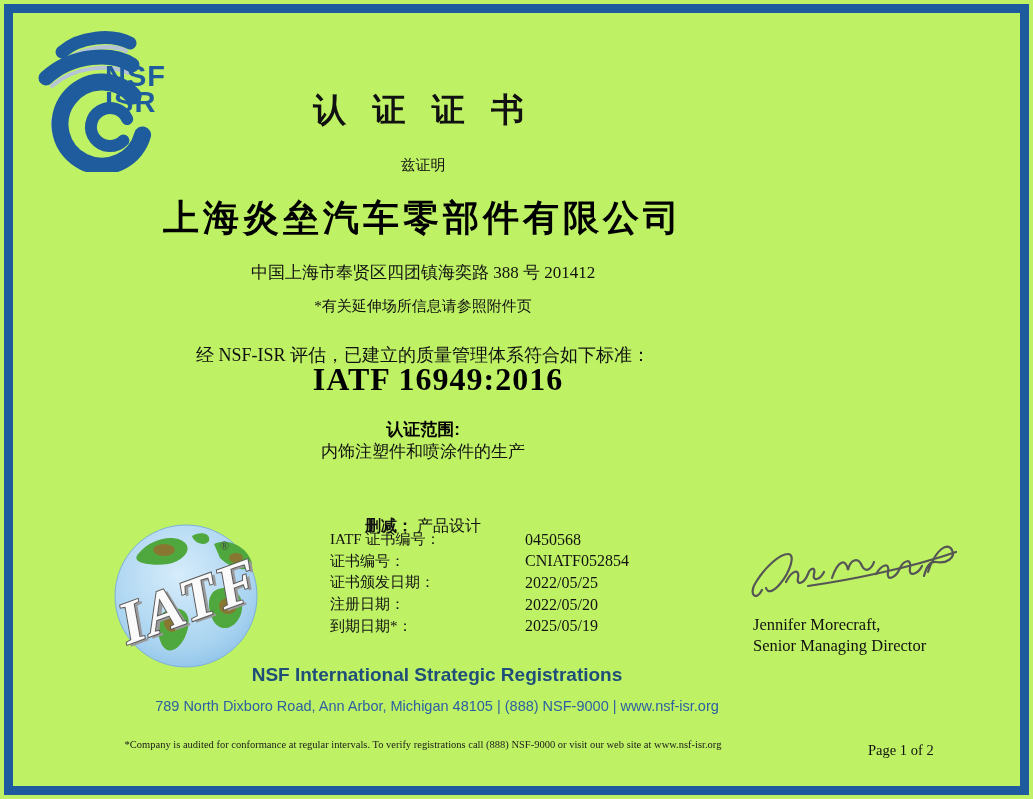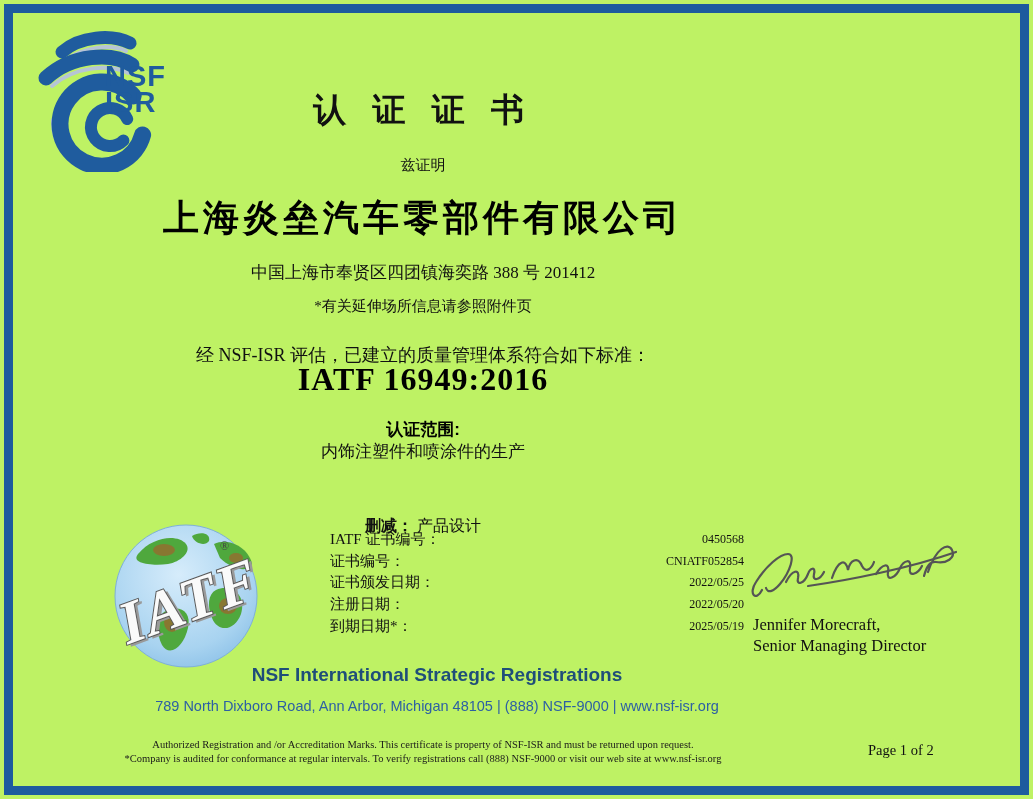--- a/index.html
+++ b/index.html
@@ -15,29 +15,29 @@
   .frame{position:absolute;left:4px;top:4px;right:4px;bottom:4px;border:9px solid var(--border-blue);pointer-events:none;}
   .abs{position:absolute;}
   .ctr{left:0;width:846px;text-align:center;}
   .sans{font-family:"Liberation Sans","DejaVu Sans",sans-serif;padding-left:28px;}
   .title{top:88px;font-size:33px;font-weight:bold;letter-spacing:9px;color:var(--text-black);}
   .certify{top:156px;font-size:15px;color:var(--text-black);}
   .company{top:194px;font-size:36px;font-weight:bold;letter-spacing:4px;color:#000;}
   .address{top:261px;font-size:17px;color:var(--text-black);}
   .ext-note{top:297px;font-size:15px;color:var(--text-black);}
   .assess{top:343px;font-size:18px;color:var(--text-black);}
-  .standard{top:361px;font-size:32px;font-weight:bold;letter-spacing:1px;color:#000;}
+  .standard{top:361px;font-size:32px;font-weight:bold;letter-spacing:1px;color:#000;margin-left:15px;}
   .scope-label{top:418px;font-size:17px;font-weight:bold;font-family:"Liberation Sans","DejaVu Sans",sans-serif;color:#000;}
   .scope-value{top:440px;font-size:17px;color:var(--text-black);}
   .exclusion{top:516px;font-size:16px;color:var(--text-black);}
   .exclusion b{font-family:"Liberation Sans","DejaVu Sans",sans-serif;font-weight:bold;}
   .details{left:330px;top:529px;width:414px;}
   .detail-row{display:flex;height:21.6px;align-items:center;}
   .detail-label{width:195px;font-size:15px;color:var(--text-black);}
-  .detail-value{width:219px;text-align:right;font-size:12px;color:var(--text-black);}
+  .detail-value{width:219px;text-align:left;font-size:16px;color:var(--text-black);}
   .sig-block{left:750px;top:538px;width:215px;}
   .sig-name{left:753px;top:614px;font-size:16.5px;color:var(--text-black);line-height:21px;}
   .footer-org{top:664px;font-size:19px;font-weight:bold;color:var(--footer-heading-blue);}
   .footer-addr{top:698px;font-size:14.5px;color:var(--footer-address-blue);}
   .fineprint{top:738px;font-size:10.5px;color:#1a1a1a;line-height:14px;}
   .pagenum{left:868px;top:742px;font-size:14.5px;color:var(--text-black);}
   .nsf-logo{left:30px;top:24px;width:190px;height:148px;}
   .iatf-logo{left:108px;top:520px;width:160px;height:156px;}
 </style>
 </head>
@@ -145,17 +145,16 @@
     </svg>
   </div>
   <div class="abs sig-name">
     <div>Jennifer Morecraft,</div>
     <div>Senior Managing Director</div>
   </div>
 
   <div class="abs ctr footer-org sans">NSF International Strategic Registrations</div>
   <div class="abs ctr footer-addr sans">789 North Dixboro Road, Ann Arbor, Michigan 48105 | (888) NSF-9000 | www.nsf-isr.org</div>
   <div class="abs ctr fineprint">
-    <div>Authorized Registration and /or Accreditation Marks. This certificate is property of NSF-ISR and must be returned upon request.</div>
     <div>*Company is audited for conformance at regular intervals. To verify registrations call (888) NSF-9000 or visit our web site at www.nsf-isr.org</div>
   </div>
   <div class="abs pagenum">Page 1 of 2</div>
 </div>
 
 </body></html>

